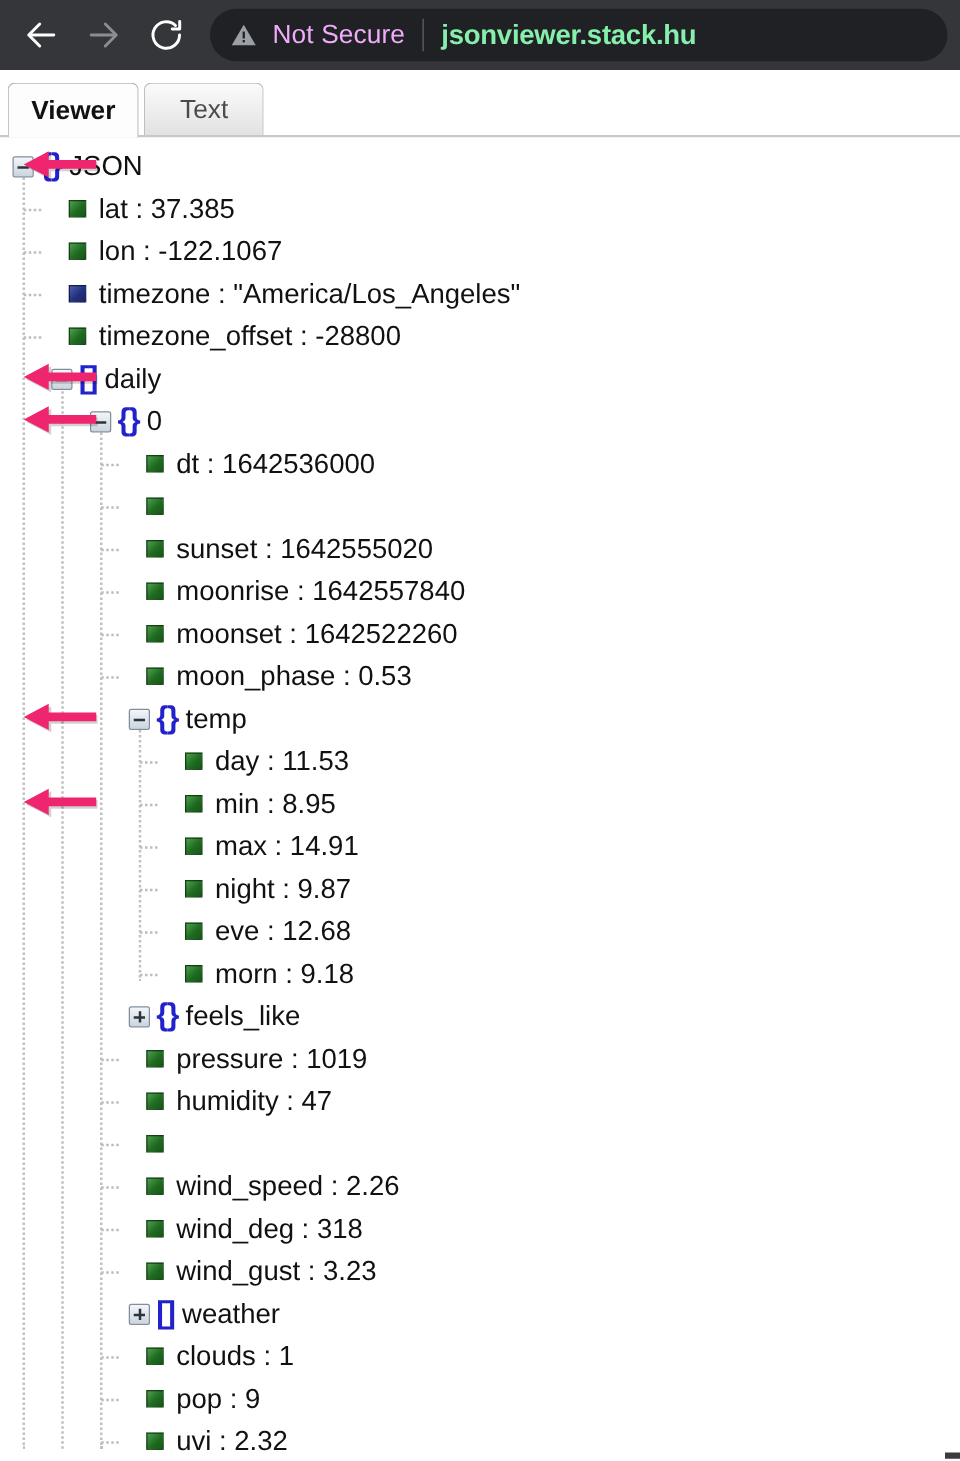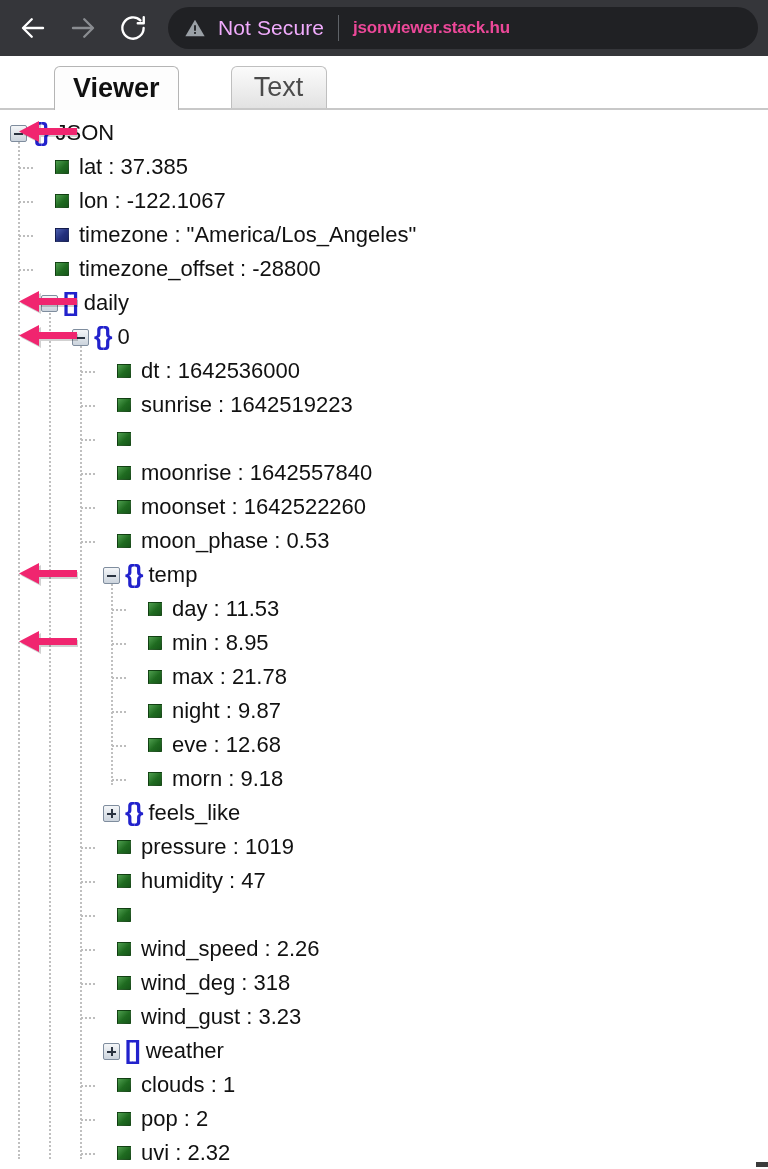--- a/index.html
+++ b/index.html
@@ -46,49 +46,48 @@
     white-space: nowrap;
     letter-spacing: .1px;
   }
   #omnibox-divider {
     width: 1px; height: 26px;
     background: #5f6368;
     margin: 0 14px;
     flex: none;
   }
   #url-text {
-    color: #ec4899;
-    font-size: 17px;
+    color: #86efac;
+    font-size: 22px;
     font-weight: bold;
     white-space: nowrap;
     letter-spacing: -.2px;
   }
 
   
   #tabstrip {
     height: 54px;
     background: #ffffff;
     border-bottom: 2px solid #c8c8c8;
     display: flex;
     align-items: flex-end;
     padding-left: 6px;
     position: relative;
   }
   .page-tab {
     height: 42px;
     min-width: 96px;
     padding: 0 18px;
     display: flex; align-items: center; justify-content: center;
-    font-size: 27px;
+    font-size: 21px;
     border: 1px solid #bfbfbf;
     border-bottom: none;
     border-radius: 6px 6px 0 0;
     margin-right: 4px;
     position: relative;
-    margin-left: 48px;
   }
   .page-tab.active {
     background: #fdfdfd;
     color: #111111;
     font-weight: bold;
     z-index: 3;
     margin-bottom: -2px;
     height: 44px;
     border-color: #b5b5b5;
   }
@@ -326,26 +325,26 @@
     <div class="tree-row">
       <span class="indent" style="width: 103px;"></span>
       <span class="hconnector" style="left: 81px; top: 17px;"></span>
       <span class="leaf-icon number" style="margin-left: 14px;"></span>
       <span class="leaf-text">dt : 1642536000</span>
     </div>
     <div class="tree-row">
       <span class="indent" style="width: 103px;"></span>
       <span class="hconnector" style="left: 81px; top: 17px;"></span>
       <span class="leaf-icon number" style="margin-left: 14px;"></span>
-      <span class="leaf-text">sunrise : 1642519223</span>
-    </div>
-    <div class="tree-row">
-      <span class="indent" style="width: 103px;"></span>
-      <span class="hconnector" style="left: 81px; top: 17px;"></span>
-      <span class="leaf-icon number" style="margin-left: 14px;"></span>
+    </div>
+    <div class="tree-row">
+      <span class="indent" style="width: 103px;"></span>
+      <span class="hconnector" style="left: 81px; top: 17px;"></span>
+      <span class="leaf-icon number" style="margin-left: 14px;"></span>
+      <span class="leaf-text">sunset : 1642555020</span>
     </div>
     <div class="tree-row">
       <span class="indent" style="width: 103px;"></span>
       <span class="hconnector" style="left: 81px; top: 17px;"></span>
       <span class="leaf-icon number" style="margin-left: 14px;"></span>
       <span class="leaf-text">moonrise : 1642557840</span>
     </div>
     <div class="tree-row">
       <span class="indent" style="width: 103px;"></span>
       <span class="hconnector" style="left: 81px; top: 17px;"></span>
@@ -385,21 +384,21 @@
           <g transform="translate(1,1)">
             <path d="M60 9 L22 9 L22 2 L2 12.5 L22 23 L22 16 L60 16 Z" fill="rgba(0,0,0,.18)" transform="translate(2,2)"></path>
             <path d="M60 9 L22 9 L22 2 L2 12.5 L22 23 L22 16 L60 16 Z" fill="#f0256f"></path>
           </g>
         </svg></span>
     </div>
     <div class="tree-row">
       <span class="indent" style="width: 134px;"></span>
       <span class="hconnector" style="left: 112px; top: 17px;"></span>
       <span class="leaf-icon number" style="margin-left: 14px;"></span>
-      <span class="leaf-text">max : 21.78</span>
+      <span class="leaf-text">max : 14.91</span>
     </div>
     <div class="tree-row">
       <span class="indent" style="width: 134px;"></span>
       <span class="hconnector" style="left: 112px; top: 17px;"></span>
       <span class="leaf-icon number" style="margin-left: 14px;"></span>
       <span class="leaf-text">night : 9.87</span>
     </div>
     <div class="tree-row">
       <span class="indent" style="width: 134px;"></span>
       <span class="hconnector" style="left: 112px; top: 17px;"></span>
@@ -462,21 +461,21 @@
     <div class="tree-row">
       <span class="indent" style="width: 103px;"></span>
       <span class="hconnector" style="left: 81px; top: 17px;"></span>
       <span class="leaf-icon number" style="margin-left: 14px;"></span>
       <span class="leaf-text">clouds : 1</span>
     </div>
     <div class="tree-row">
       <span class="indent" style="width: 103px;"></span>
       <span class="hconnector" style="left: 81px; top: 17px;"></span>
       <span class="leaf-icon number" style="margin-left: 14px;"></span>
-      <span class="leaf-text">pop : 2</span>
+      <span class="leaf-text">pop : 9</span>
     </div>
     <div class="tree-row">
       <span class="indent" style="width: 103px;"></span>
       <span class="hconnector" style="left: 81px; top: 17px;"></span>
       <span class="leaf-icon number" style="margin-left: 14px;"></span>
       <span class="leaf-text">uvi : 2.32</span>
     </div>
   </div>
 <div id="corner-mark"></div>
 

